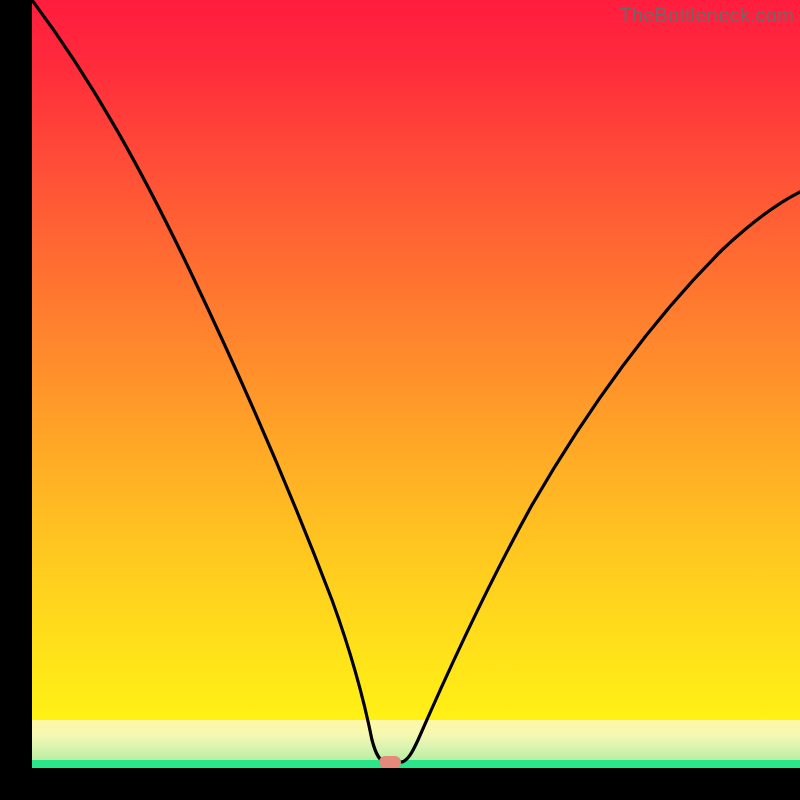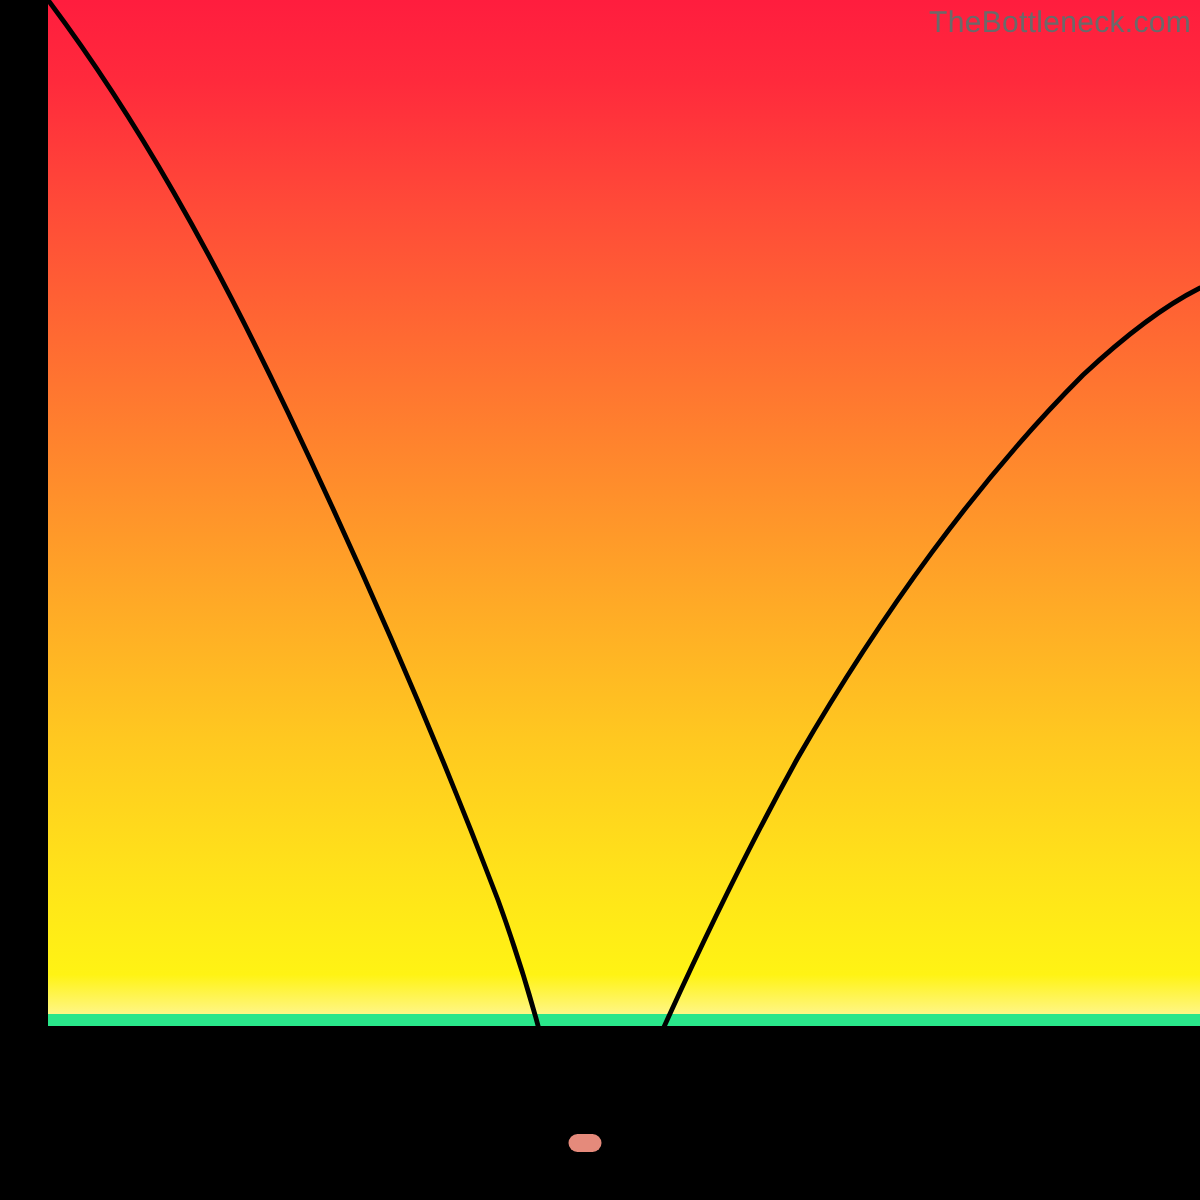--- a/index.html
+++ b/index.html
@@ -15,21 +15,21 @@
     position: relative;
     width: 800px;
     height: 800px;
     background: #000;
   }
   .plot {
     position: absolute;
     left: 32px;
     top: 0;
     width: 768px;
-    height: 684px;
+    height: 768px;
     
     background:
       
       linear-gradient(#2ae68a, #2ae68a) left bottom / 100% 8px no-repeat,
       
       linear-gradient(to bottom,
         #fff7a8 0%,
         #f6f8b0 35%,
         #d8f3b0 70%,
         #b9eea0 100%) left 720px / 100% 40px no-repeat,

